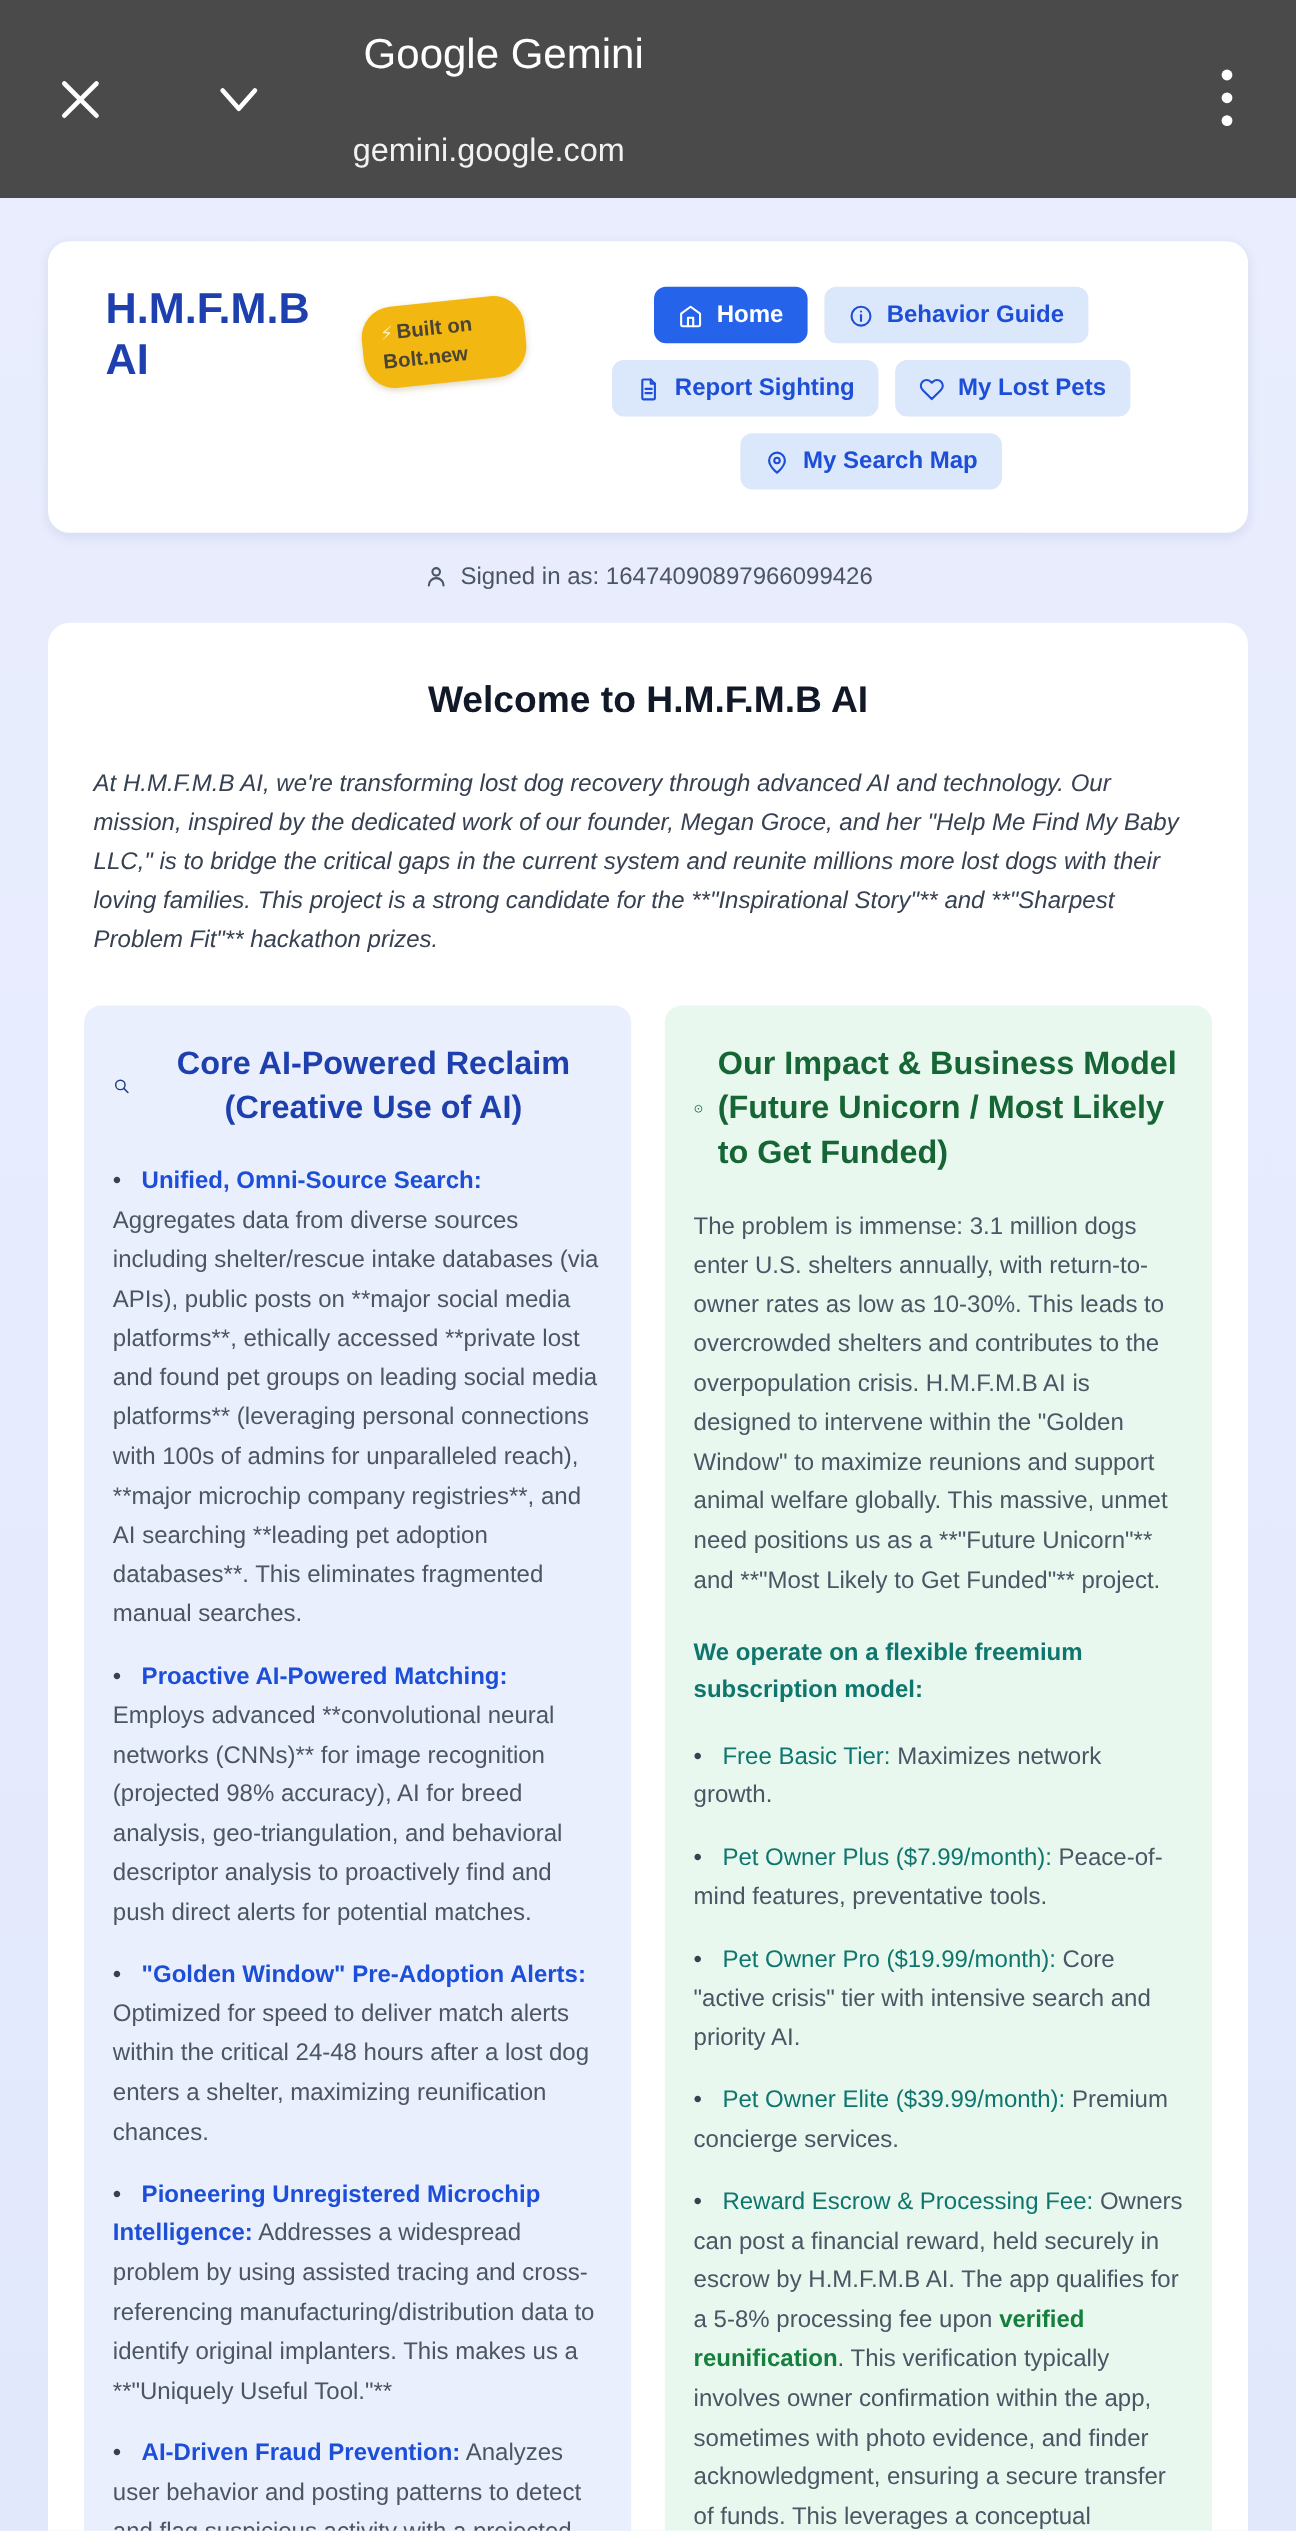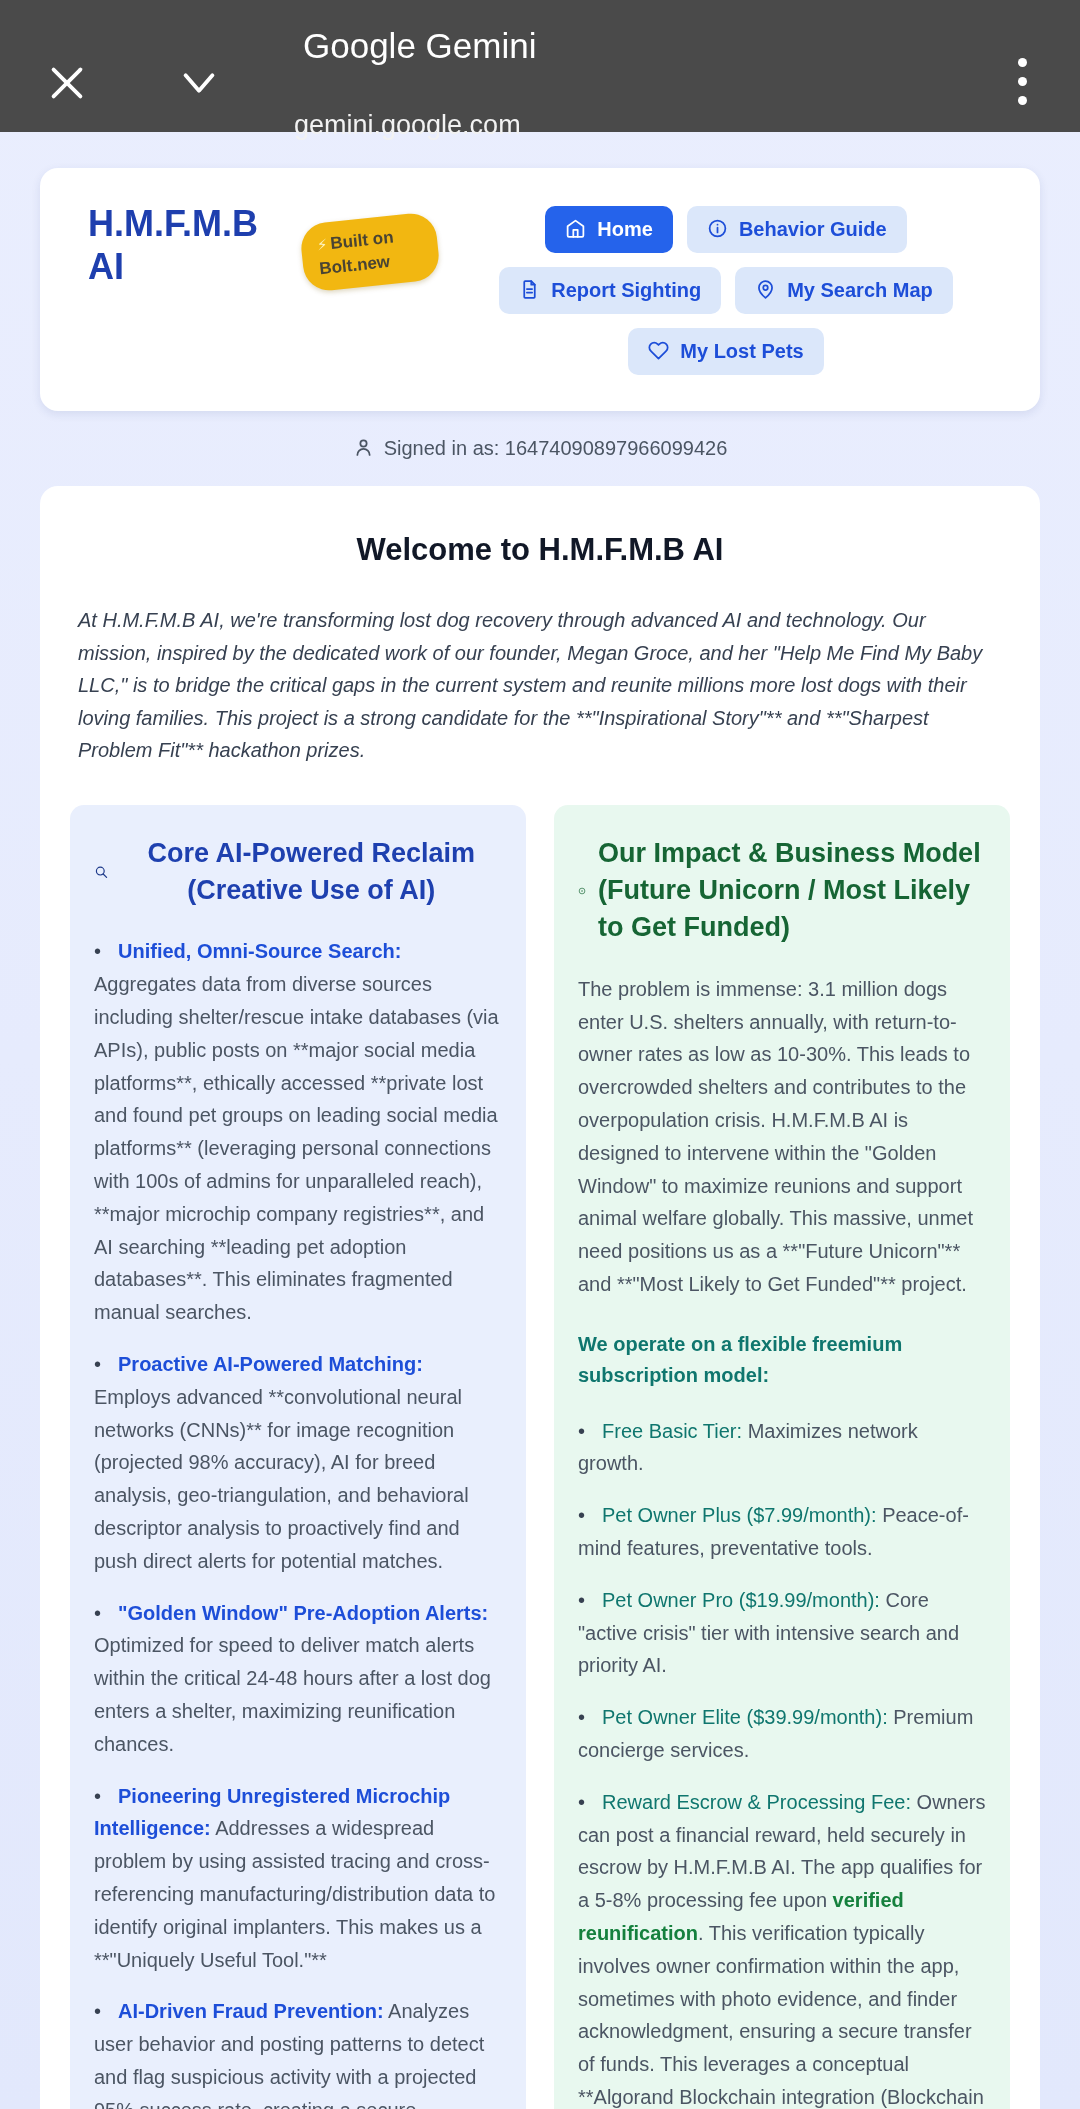--- a/index.html
+++ b/index.html
@@ -2,38 +2,38 @@
 <html><head>
 <meta charset="utf-8">
 <style>
   html,body{margin:0;padding:0;}
   body{
     width:1080px;height:2109px;overflow:hidden;
     font-family:"Liberation Sans","DejaVu Sans",sans-serif;
     background:linear-gradient(180deg,#eaeefe 0%,#e2e8fc 100%);
   }
   
-  .browser-header{position:relative;height:132px;background:#4a4a4a;}
+  .browser-header{position:relative;height:165px;background:#4a4a4a;}
   .hdr-btn{position:absolute;background:none;border:none;padding:0;cursor:pointer;color:#fff;}
   .close-btn{left:44px;top:60px;width:46px;height:46px;}
   .expand-btn{left:172px;top:60px;width:54px;height:46px;}
   .hdr-title{position:absolute;left:303px;top:26px;color:#ffffff;font-size:35px;font-weight:400;}
   .hdr-url{position:absolute;left:294px;top:110px;color:#f2f2f2;font-size:27px;font-weight:400;}
   .menu-btn{left:1002px;top:46px;width:40px;height:70px;display:flex;flex-direction:column;align-items:center;justify-content:center;gap:10px;}
   .menu-btn i{width:9px;height:9px;border-radius:50%;background:#fff;display:block;}
   
   .nav-card{margin:36px 40px 0;background:#fff;border-radius:18px;
     box-shadow:0 3px 10px rgba(30,50,120,.10);padding:34px 26px 36px 48px;display:flex;}
   .logo{width:206px;font-size:36px;line-height:1.2;font-weight:700;color:#1e3fae;flex-shrink:0;}
   .badge{height:fit-content;width:106px;margin:16px 0 0 8px;transform:rotate(-6deg);
     background:#f2b711;color:#4a4433;font-weight:700;font-size:17px;line-height:1.4;
     border-radius:26px;padding:10px 14px 10px 16px;box-shadow:0 2px 5px rgba(120,90,0,.25);cursor:pointer;flex-shrink:0;}
   .badge .bolt{color:#fdf3c0;font-size:15px;margin-right:3px;}
   .nav-buttons{flex:1;display:flex;flex-wrap:wrap;gap:14px;justify-content:center;align-content:flex-start;margin-top:4px;}
-  .pill{display:inline-flex;align-items:flex-start;gap:11px;padding:12px 20px;border-radius:10px;
+  .pill{display:inline-flex;align-items:flex-end;gap:11px;padding:12px 20px;border-radius:10px;
     background:#dbe7fa;color:#1d4ed8;font-size:20px;font-weight:600;border:none;cursor:pointer;font-family:inherit;}
   .pill.active{background:#2563eb;color:#fff;}
   .pill svg{width:21px;height:21px;flex-shrink:0;}
   
   .signed-in{display:flex;justify-content:center;gap:10px;margin-top:26px;color:#4b5563;font-size:20px;}
   
   .main-card{margin:26px 40px 0;background:#fff;border-radius:18px;padding:34px 30px 40px;}
   h1.welcome{text-align:center;font-size:31px;font-weight:700;color:#111827;margin:12px 0 36px;}
   p.intro{font-size:20px;line-height:1.63;color:#374151;margin:0 8px 38px;font-style:italic;}
   .columns{display:flex;gap:28px;align-items:flex-start;}
@@ -103,30 +103,30 @@
       <svg viewBox="0 0 24 24" fill="none" stroke="currentColor" stroke-width="2" stroke-linecap="round" stroke-linejoin="round">
           <path d="M14 2.5H7a1 1 0 0 0-1 1v17a1 1 0 0 0 1 1h10a1 1 0 0 0 1-1V6.5z"></path>
           <polyline points="14,2.5 14,6.5 18,6.5"></polyline>
           <line x1="9" y1="11.5" x2="15" y2="11.5"></line>
           <line x1="9" y1="15.5" x2="15" y2="15.5"></line>
         </svg>
       <span>Report Sighting</span>
     </button>
     <button class="pill">
       <svg viewBox="0 0 24 24" fill="none" stroke="currentColor" stroke-width="2" stroke-linecap="round" stroke-linejoin="round">
+          <path d="M20.84 4.61a5.5 5.5 0 0 0-7.78 0L12 5.67l-1.06-1.06a5.5 5.5 0 0 0-7.78 7.78l1.06 1.06L12 21.23l7.78-7.78 1.06-1.06a5.5 5.5 0 0 0 0-7.78z"></path>
+        </svg>
+      <span>My Lost Pets</span>
+    </button>
+    <button class="pill">
+      <svg viewBox="0 0 24 24" fill="none" stroke="currentColor" stroke-width="2" stroke-linecap="round" stroke-linejoin="round">
           <path d="M12 21.5s-7.5-6-7.5-11.5a7.5 7.5 0 0 1 15 0C19.5 15.5 12 21.5 12 21.5z"></path>
           <circle cx="12" cy="10" r="2.6"></circle>
         </svg>
       <span>My Search Map</span>
-    </button>
-    <button class="pill">
-      <svg viewBox="0 0 24 24" fill="none" stroke="currentColor" stroke-width="2" stroke-linecap="round" stroke-linejoin="round">
-          <path d="M20.84 4.61a5.5 5.5 0 0 0-7.78 0L12 5.67l-1.06-1.06a5.5 5.5 0 0 0-7.78 7.78l1.06 1.06L12 21.23l7.78-7.78 1.06-1.06a5.5 5.5 0 0 0 0-7.78z"></path>
-        </svg>
-      <span>My Lost Pets</span>
     </button>
   </nav>
 </div>
 
 <div class="signed-in">
   <svg width="21" height="21" viewBox="0 0 24 24" fill="none" stroke="currentColor" stroke-width="2" stroke-linecap="round">
       <circle cx="12" cy="7.5" r="3.6"></circle>
       <path d="M5 20.5a7 7 0 0 1 14 0"></path>
     </svg>
   <span>Signed in as: 16474090897966099426</span>

